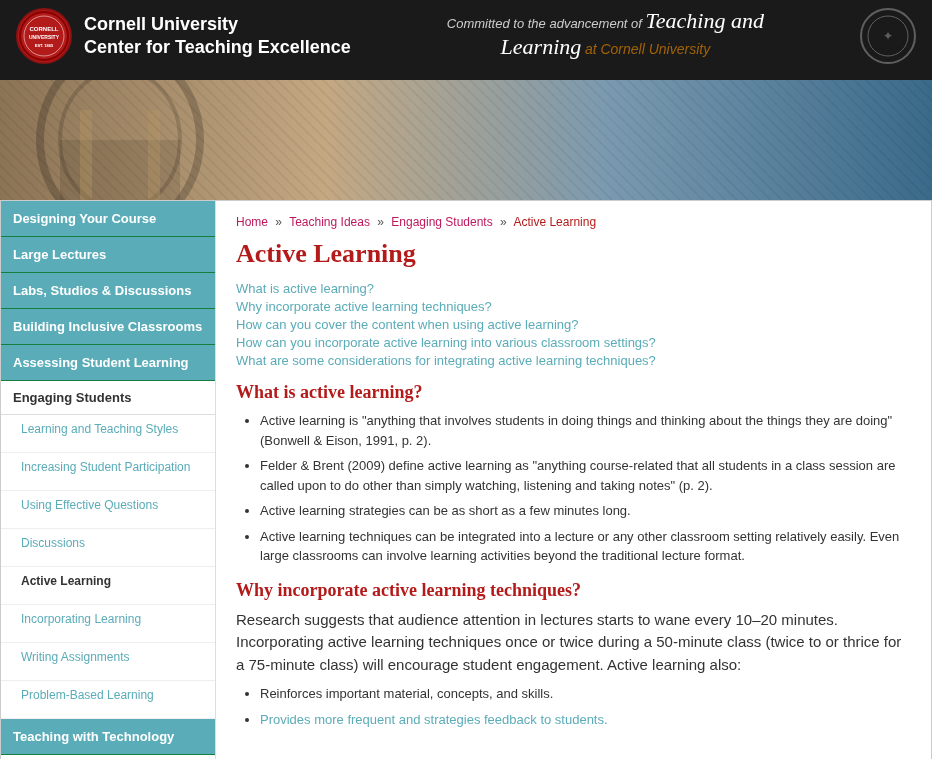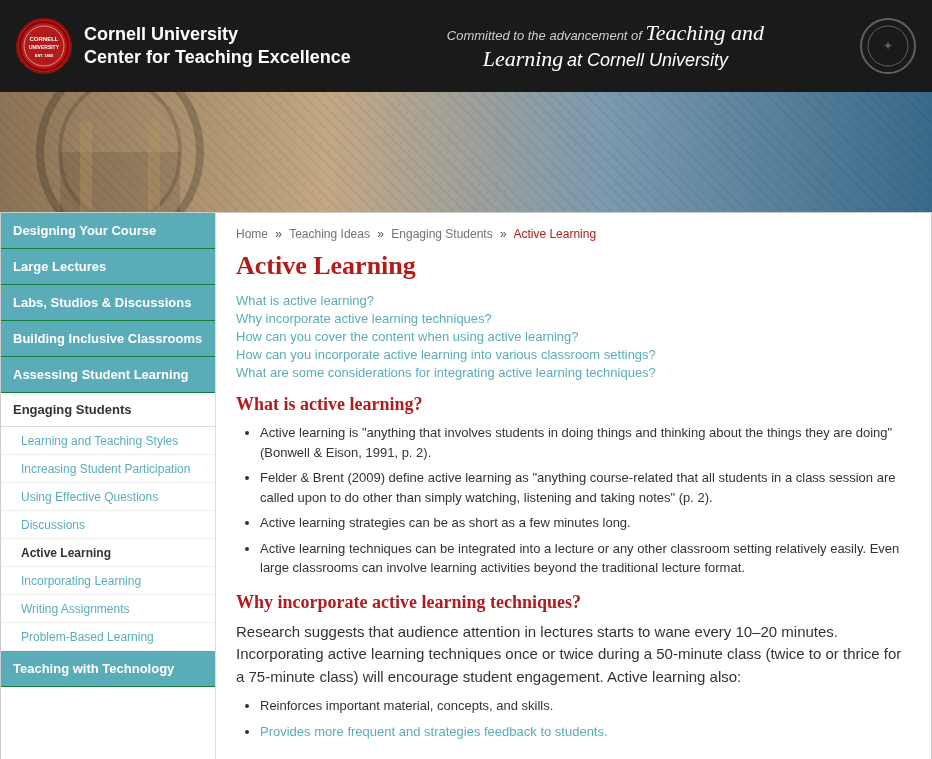--- a/index.html
+++ b/index.html
@@ -2,23 +2,23 @@
 <html><head>
   <meta charset="utf-8">
   <style>
     * { margin: 0; padding: 0; box-sizing: border-box; }
     body { font-family: Arial, sans-serif; font-size: 13px; background: #fff; width: 932px; }
 
     
     .header {
       background: #1a1a1a;
       display: flex;
-      align-items: center;
+      align-items: flex-start;
       padding: 8px 16px;
-      height: 92px;
+      height: 80px;
     }
     .header-logo {
       display: flex;
       align-items: center;
       gap: 12px;
     }
     .logo-seal {
       width: 56px;
       height: 56px;
       background: #b31b1b;
@@ -48,22 +48,22 @@
       color: #ccc;
       font-size: 13px;
       font-style: italic;
     }
     .header-tagline .big {
       font-size: 22px;
       color: #fff;
       font-family: Georgia, serif;
     }
     .header-tagline .cornell {
-      font-size: 18px;
-      color: #ffffff;
+      font-size: 14px;
+      color: #a16207;
     }
     .header-emblem {
       width: 56px;
       height: 56px;
       opacity: 0.3;
     }
 
     
     .banner {
       width: 100%;
@@ -113,21 +113,21 @@
       display: block;
       padding: 9px 12px;
       background: #fff;
       color: #333;
       font-size: 13px;
       font-weight: bold;
       border-bottom: 1px solid #ddd;
     }
     .sidebar-sub-item {
       display: block;
-      padding: 7px 12px 6px 20px;
+      padding: 7px 12px 16px 20px;
       background: #fff;
       color: #5aacb8;
       font-size: 12px;
       border-bottom: 1px solid #eee;
       cursor: pointer;
       text-decoration: none;
     }
     .sidebar-sub-item.active {
       color: #333;
       font-weight: bold;
@@ -138,21 +138,21 @@
       flex: 1;
       padding: 14px 20px 20px 20px;
       min-height: 600px;
     }
     .breadcrumb {
       font-size: 12px;
       color: #555;
       margin-bottom: 10px;
     }
     .breadcrumb a {
-      color: #737373;
+      color: #be185d;
       text-decoration: none;
     }
     .breadcrumb .current {
       color: #b31b1b;
     }
     .breadcrumb .sep { margin: 0 4px; color: #555; }
 
     .page-title {
       font-size: 26px;
       color: #b31b1b;

